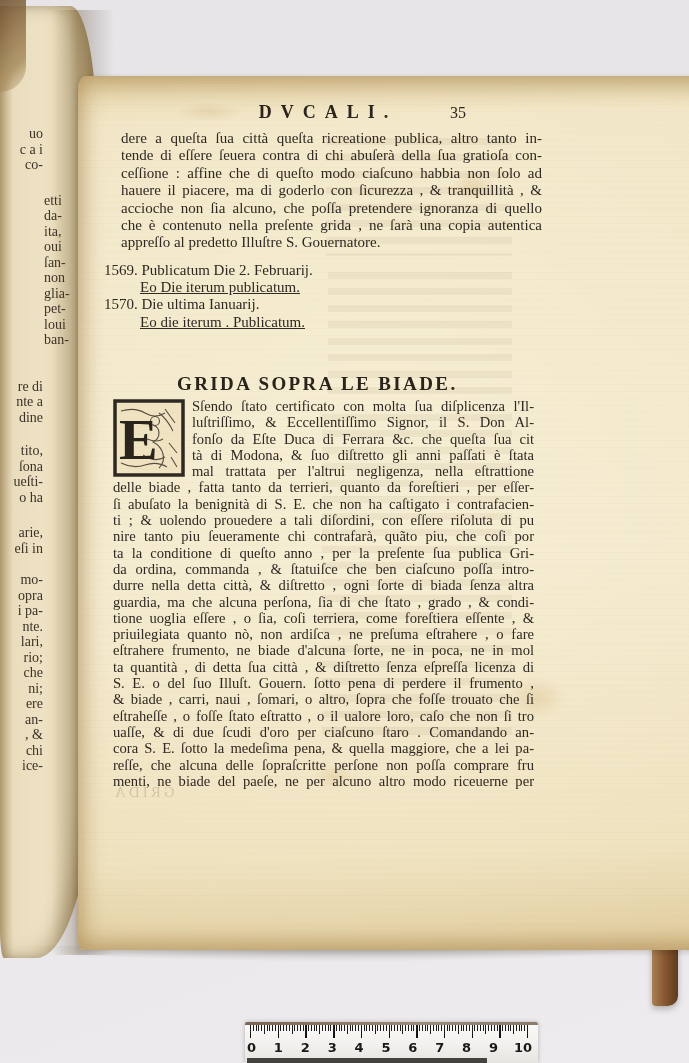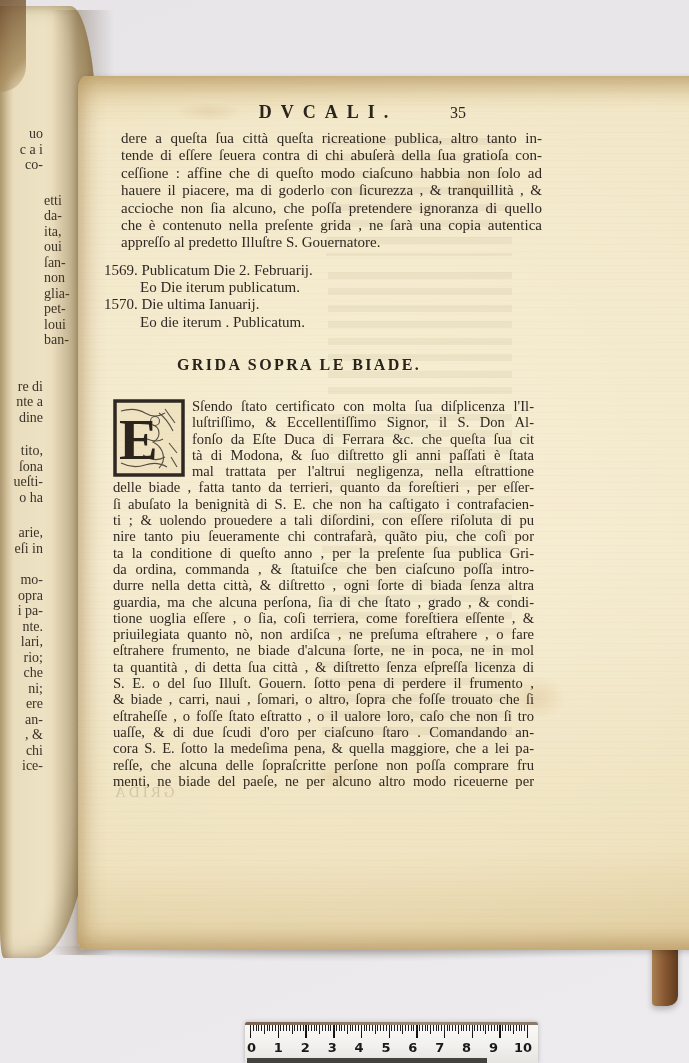--- a/index.html
+++ b/index.html
@@ -101,25 +101,25 @@
   .page-number { position:absolute; left:337px; top:2px; font-size:16px; color:#2b241d; }
 
   .para1 { position:absolute; left:35px; top:54px; width:421px;margin-left:8px; }
   .line {
     font-size:15px; line-height:17.4px; text-align:justify; text-align-last:justify;
     white-space:normal; color:#2f2822;
   }
   .para1 .line:last-child { text-align-last:left; }
 
   .dates { position:absolute; left:26px; top:186px; width:430px; font-size:15px; line-height:17.2px; }
-  .date-indent { padding-left:36px; }
+  .date-indent { padding-left:36px;text-decoration:underline; }
 
   .grida-heading {
-    position:absolute; left:35px; top:280px; width:421px;
-    font-size:16px; letter-spacing:2.4px; color:#29231c; padding-left:64px; font-weight:600;
+    position:absolute; left:35px; top:297px; width:421px;
+    font-size:19px; letter-spacing:2.4px; color:#29231c; padding-left:64px; font-weight:600;
   }
 
   .body-par { position:absolute; left:35px; top:322px; width:421px; }
   .body-par .line { font-size:14.6px; line-height:16.3px; }
   .dropcap {
     float:left; width:72px; height:78px; margin:1px 7px 2px 0;
   }
 
   
   .ruler {

